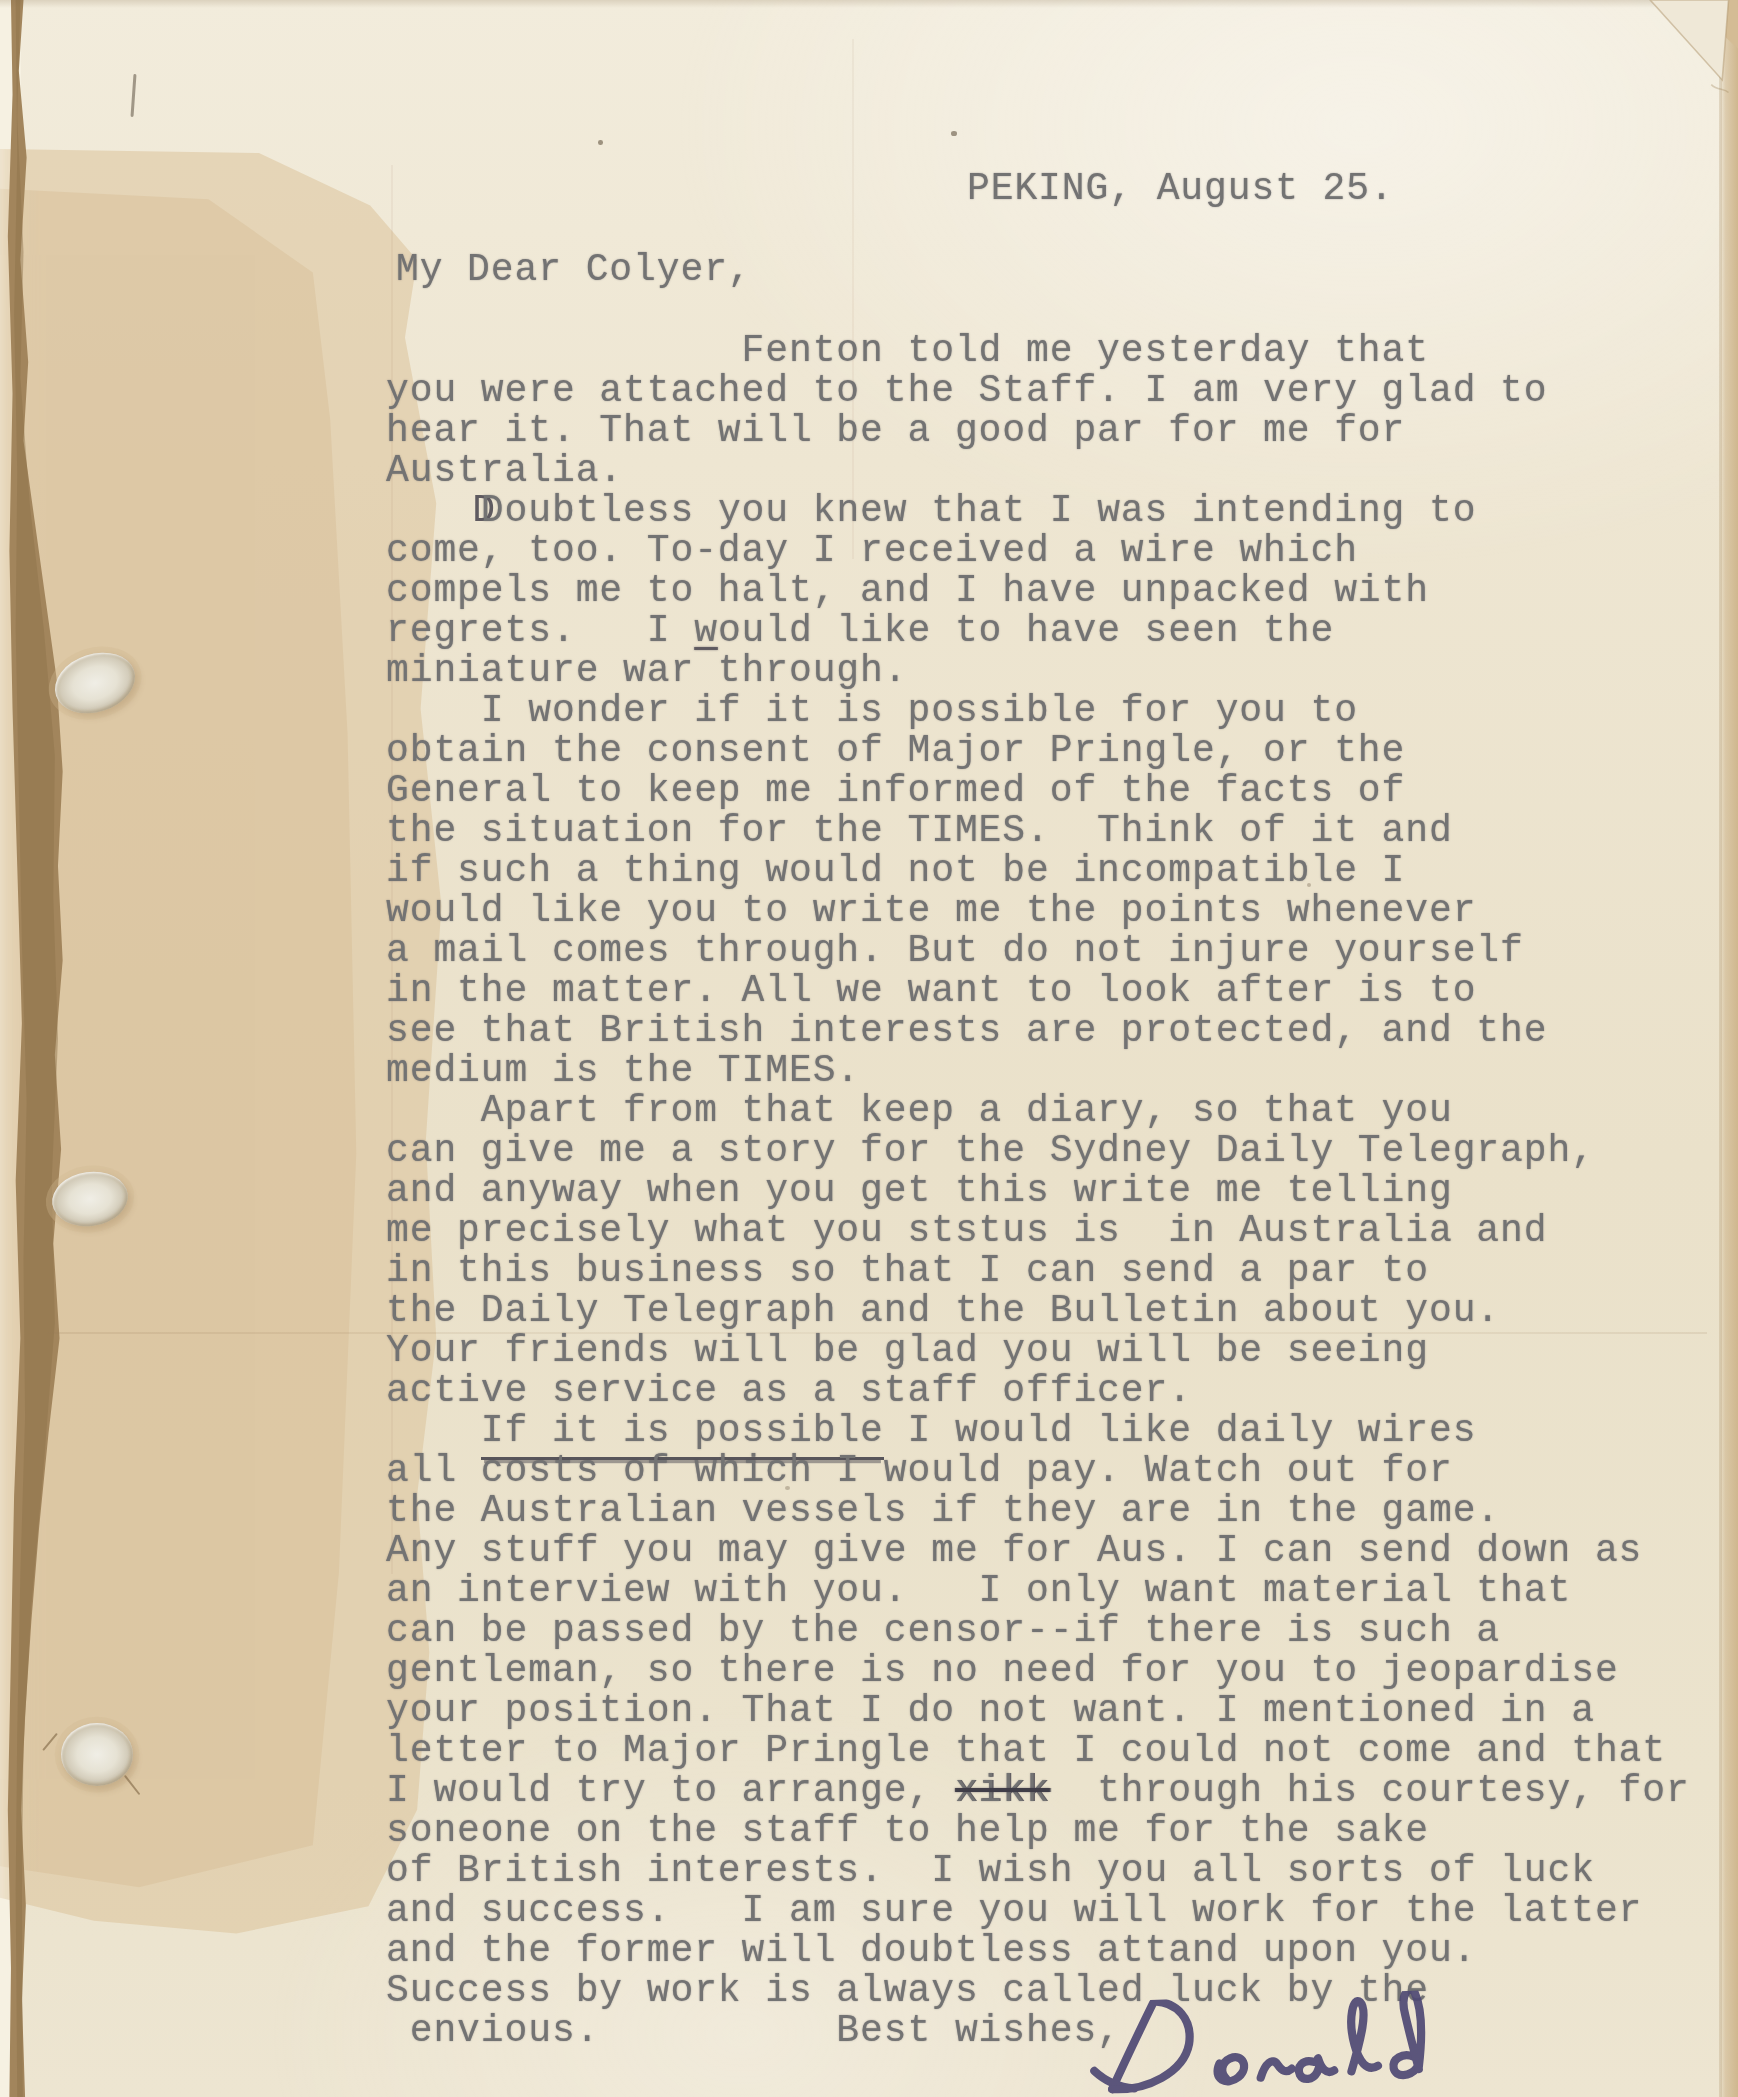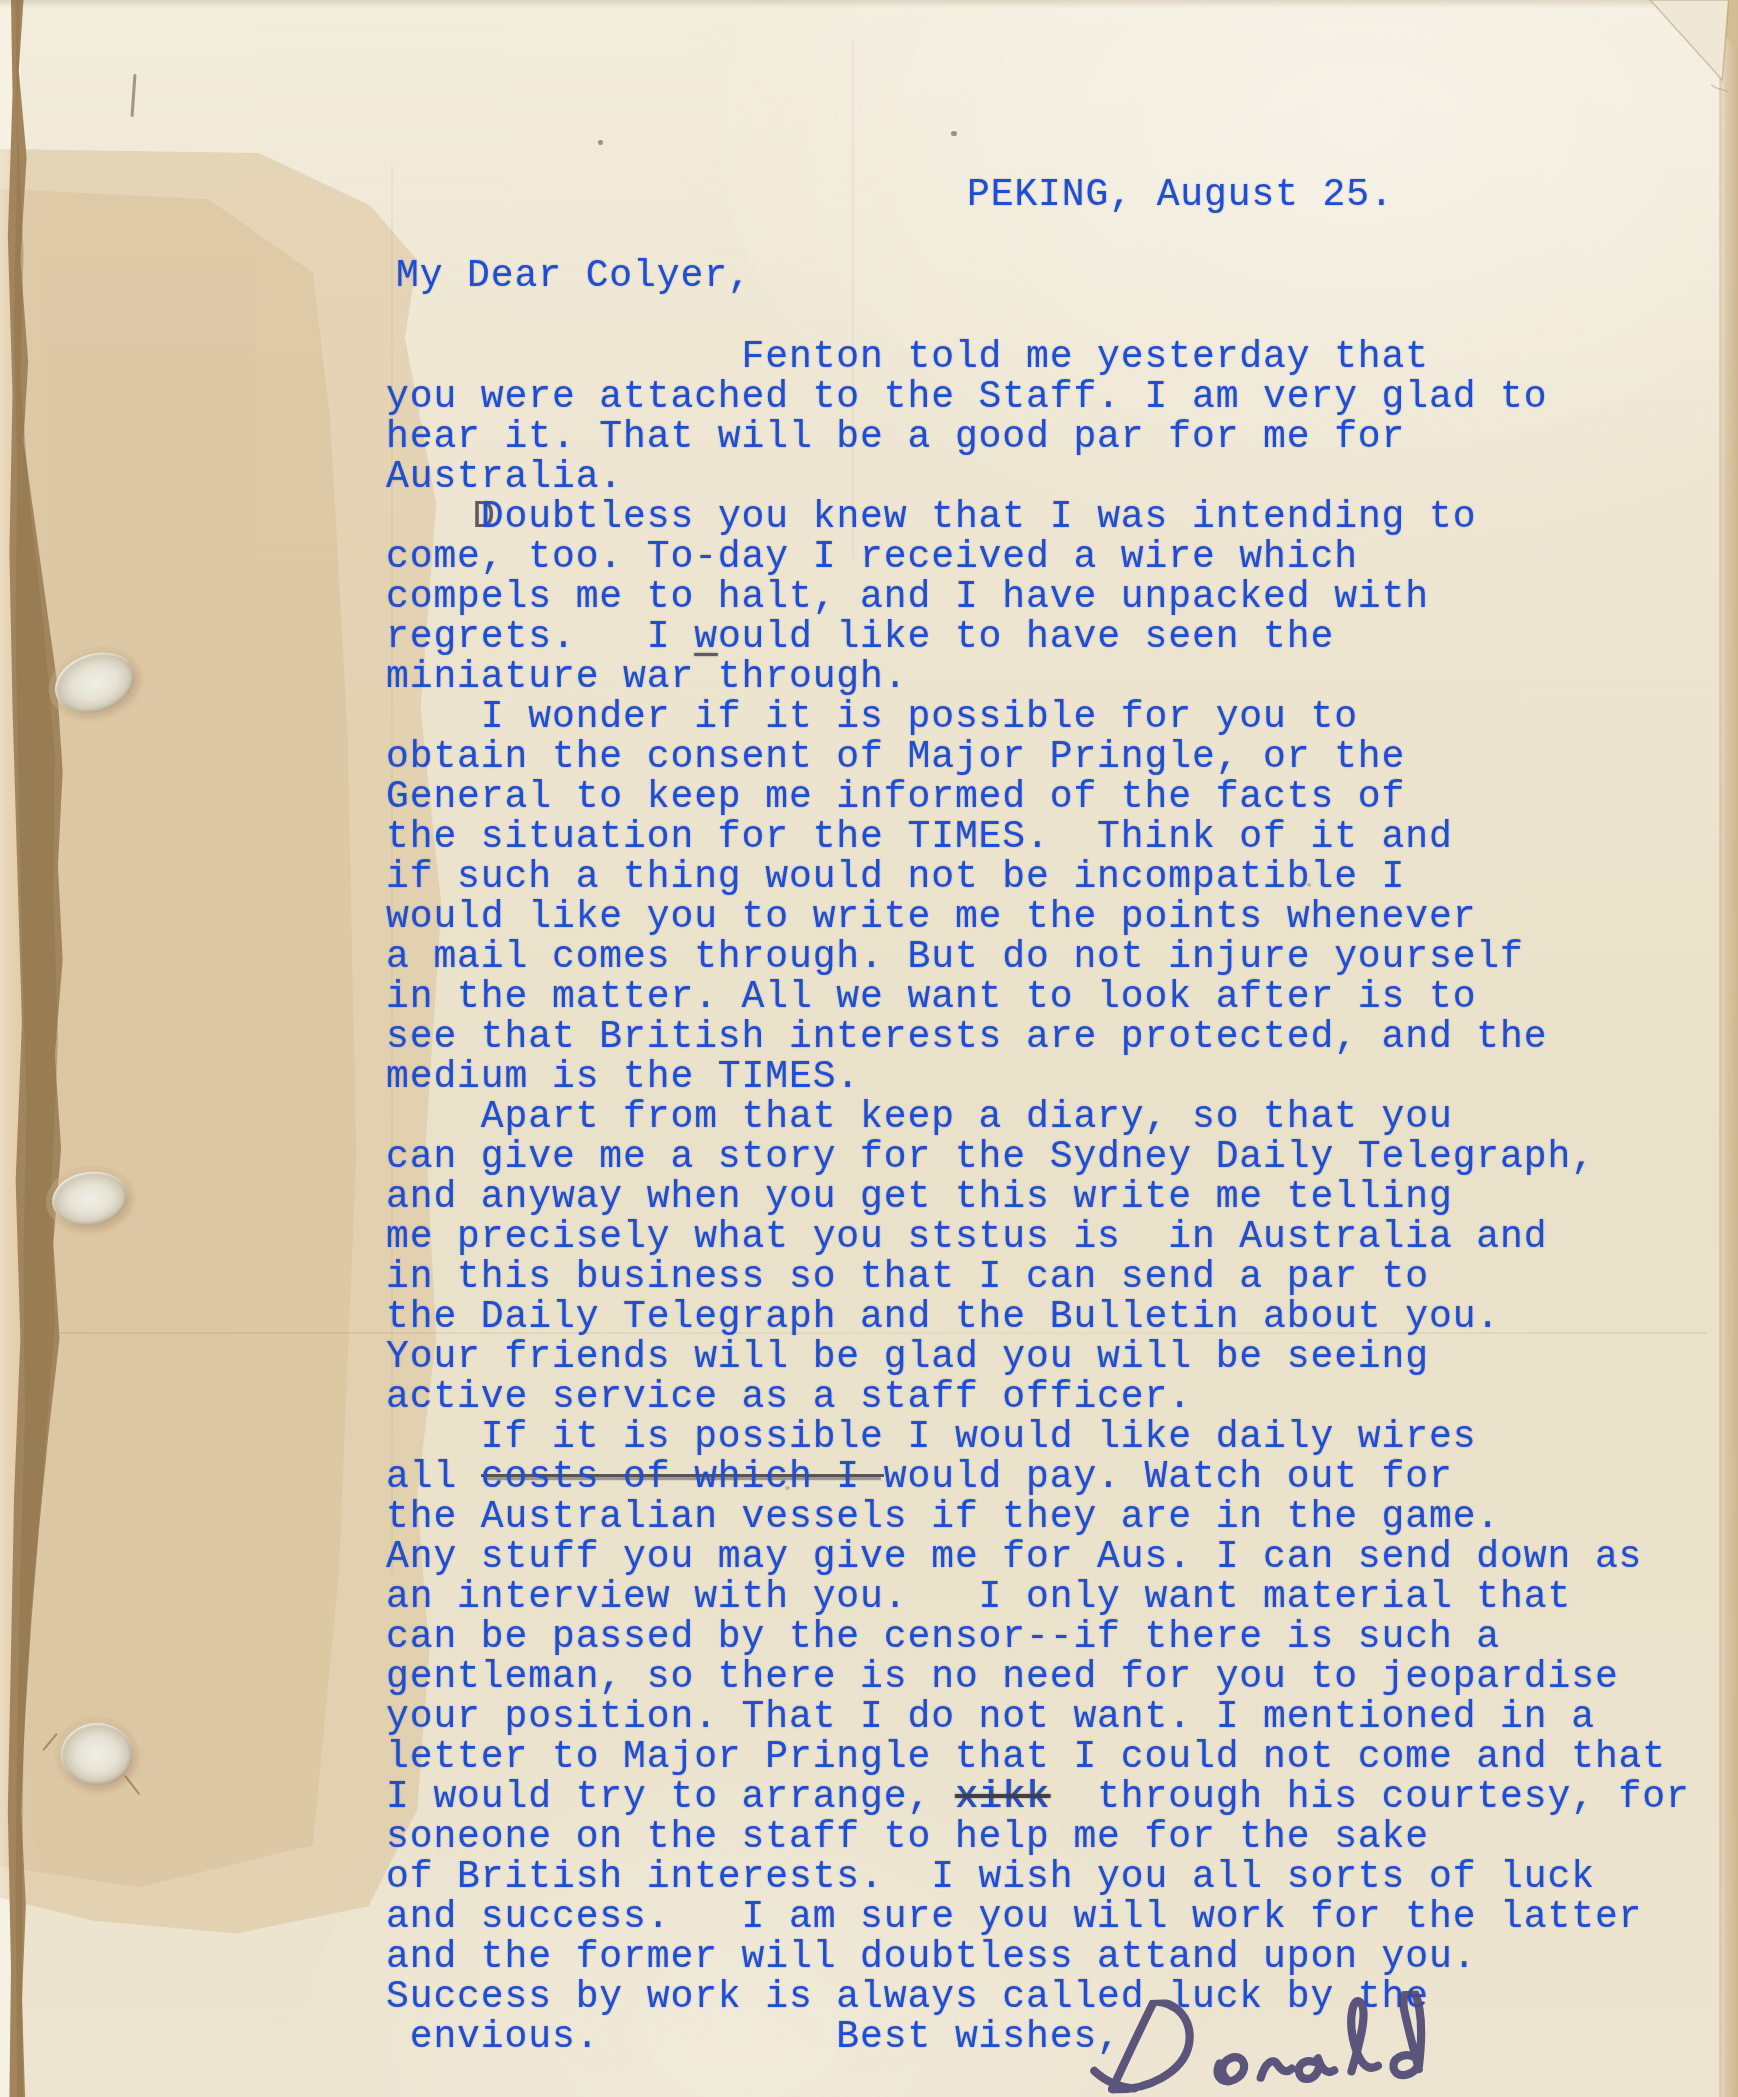--- a/index.html
+++ b/index.html
@@ -58,30 +58,30 @@
   .s2{left:951px;top:131px;width:5.5px;height:4.7px;}
   .s3{left:1307px;top:883px;width:3.9px;height:3.9px;opacity:.3;}
   .s4{left:785px;top:1486px;width:4.7px;height:3.9px;opacity:.3;}
   .scratch{position:absolute;left:132px;top:74px;width:3.1px;height:43px;background:#4f4434;opacity:.5;border-radius:1.6px;transform:rotate(4deg);}
   .crease-h{position:absolute;left:47px;right:31.5px;top:1332px;height:2.4px;
     background:linear-gradient(90deg, rgba(150,120,85,.16), rgba(150,120,85,.05) 60%, rgba(150,120,85,.14));}
   .crease-v1{position:absolute;left:391px;top:165px;height:1409px;width:2.4px;background:rgba(150,120,85,.08);}
   .crease-v2{position:absolute;left:852px;top:39px;height:520px;width:2.4px;background:rgba(150,120,85,.07);}
   
   .type{
-    position:absolute;font-size:38px;letter-spacing:0.9px;color:#1d4ed8;
-    text-shadow:0 0 1.6px rgba(69,66,76,.5);white-space:pre;line-height:40px;margin-top:6px;
+    position:absolute;font-size:38px;letter-spacing:0.9px;color:#737373;
+    text-shadow:0 0 1.6px rgba(69,66,76,.5);white-space:pre;line-height:40px;
   }
   .dateline{left:967px;top:169px;}
   .salutation{left:396px;top:250px;}
   #letter-body{left:386px;top:331px;}
   .line{height:40px;line-height:40px;}
   .seg-overstrike{text-shadow:-8.7px 0 0 rgba(69,66,76,.85), 0 0 1.6px rgba(69,66,76,.5);}
   .seg-char-underline{text-decoration:underline;text-decoration-thickness:3.1px;text-underline-offset:6.3px;text-decoration-color:rgba(69,66,76,.75);}
-  .seg-heavy-underline{border-bottom:3.9px solid rgba(62,60,70,.85);box-shadow:0 6.3px 0 -3.1px rgba(62,60,70,.45);padding-bottom:16px;}
+  .seg-heavy-underline{border-bottom:3.9px solid rgba(62,60,70,.85);box-shadow:0 6.3px 0 -3.1px rgba(62,60,70,.45);padding-bottom:5px;}
   .seg-strikethrough{text-decoration:line-through;text-decoration-thickness:3.9px;text-decoration-color:rgba(62,60,70,.9);
     text-shadow:1.2px 0 0 rgba(69,66,76,.8), 0 0 1.6px rgba(69,66,76,.5);text-align:center;}
   
   .signature{position:absolute;left:1064px;top:2003px;transform:rotate(-2deg);transform-origin:left top;}
 </style>
 </head>
 <body>
 
 <div class="scan">
 

